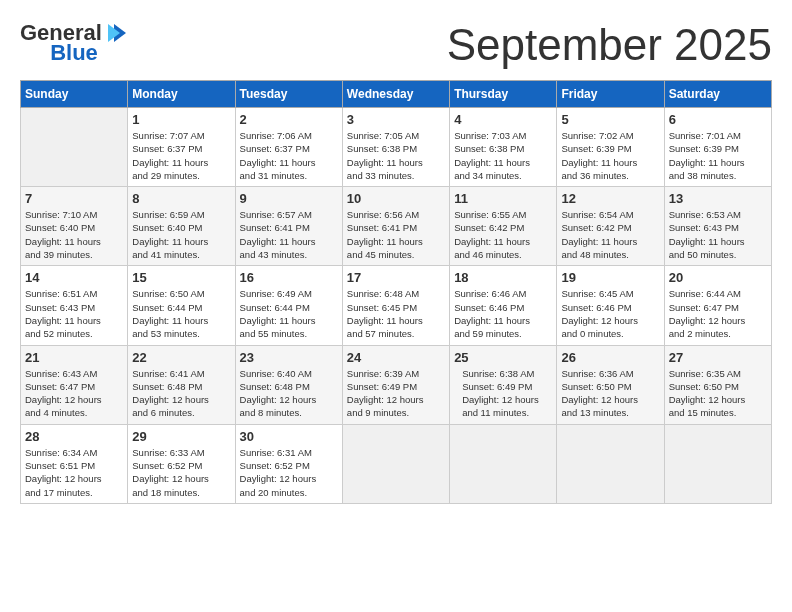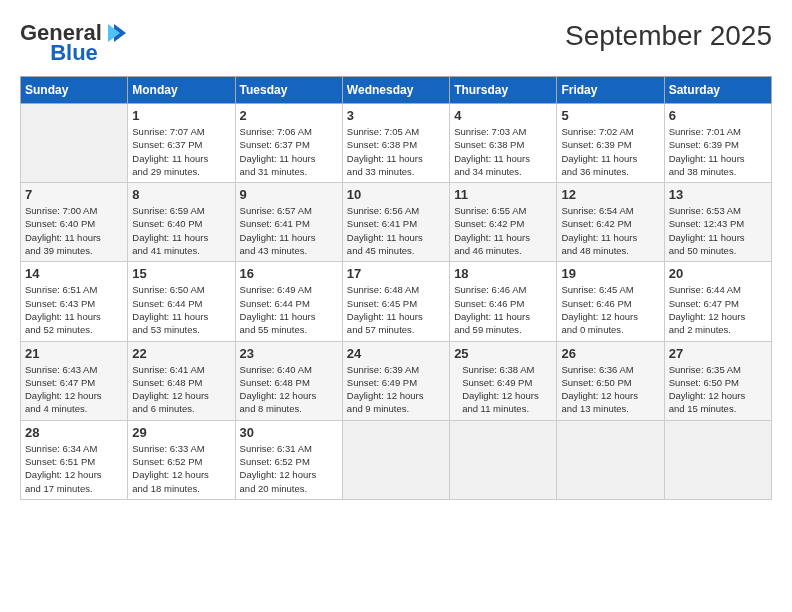--- a/index.html
+++ b/index.html
@@ -23,21 +23,21 @@
     }
     .logo-row {
       display: flex;
       align-items: center;
       gap: 2px;
     }
     .title-block {
       text-align: right;
     }
     .month-year {
-      font-size: 28px;
+      font-size: 44px;
       color: #333;
       font-weight: normal;
     }
     .location {
       font-size: 14px;
       color: #555;
     }
     table {
       width: 100%;
       border-collapse: collapse;
@@ -157,21 +157,21 @@
           <span class="day-num">6</span>
           <div class="day-info" style="white-space: pre-line;">Sunrise: 7:01 AM
 Sunset: 6:39 PM
 Daylight: 11 hours
 and 38 minutes.</div>
         </td>
       </tr>
       <tr>
         <td>
           <span class="day-num">7</span>
-          <div class="day-info" style="white-space: pre-line;">Sunrise: 7:00 AM
+          <div class="day-info" style="white-space: pre-line;">Sunrise: 7:10 AM
 Sunset: 6:40 PM
 Daylight: 11 hours
 and 39 minutes.</div>
         </td>
         <td>
           <span class="day-num">8</span>
           <div class="day-info" style="white-space: pre-line;">Sunrise: 6:59 AM
 Sunset: 6:40 PM
 Daylight: 11 hours
 and 41 minutes.</div>
@@ -200,21 +200,21 @@
         <td>
           <span class="day-num">12</span>
           <div class="day-info" style="white-space: pre-line;">Sunrise: 6:54 AM
 Sunset: 6:42 PM
 Daylight: 11 hours
 and 48 minutes.</div>
         </td>
         <td>
           <span class="day-num">13</span>
           <div class="day-info" style="white-space: pre-line;">Sunrise: 6:53 AM
-Sunset: 12:43 PM
+Sunset: 6:43 PM
 Daylight: 11 hours
 and 50 minutes.</div>
         </td>
       </tr>
       <tr>
         <td>
           <span class="day-num">14</span>
           <div class="day-info" style="white-space: pre-line;">Sunrise: 6:51 AM
 Sunset: 6:43 PM
 Daylight: 11 hours

